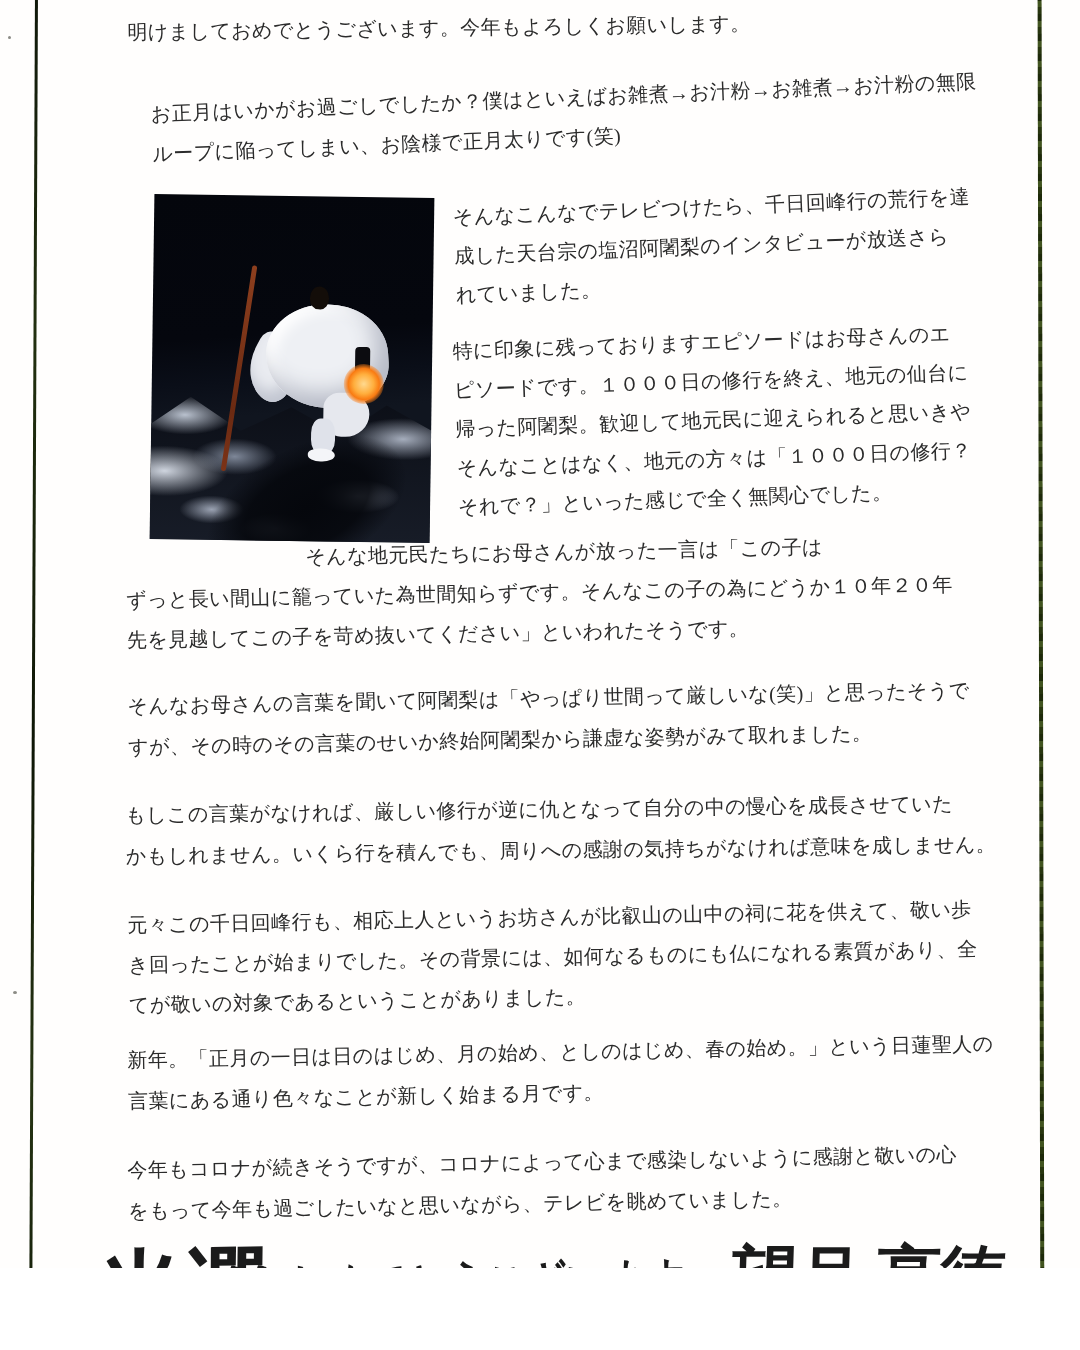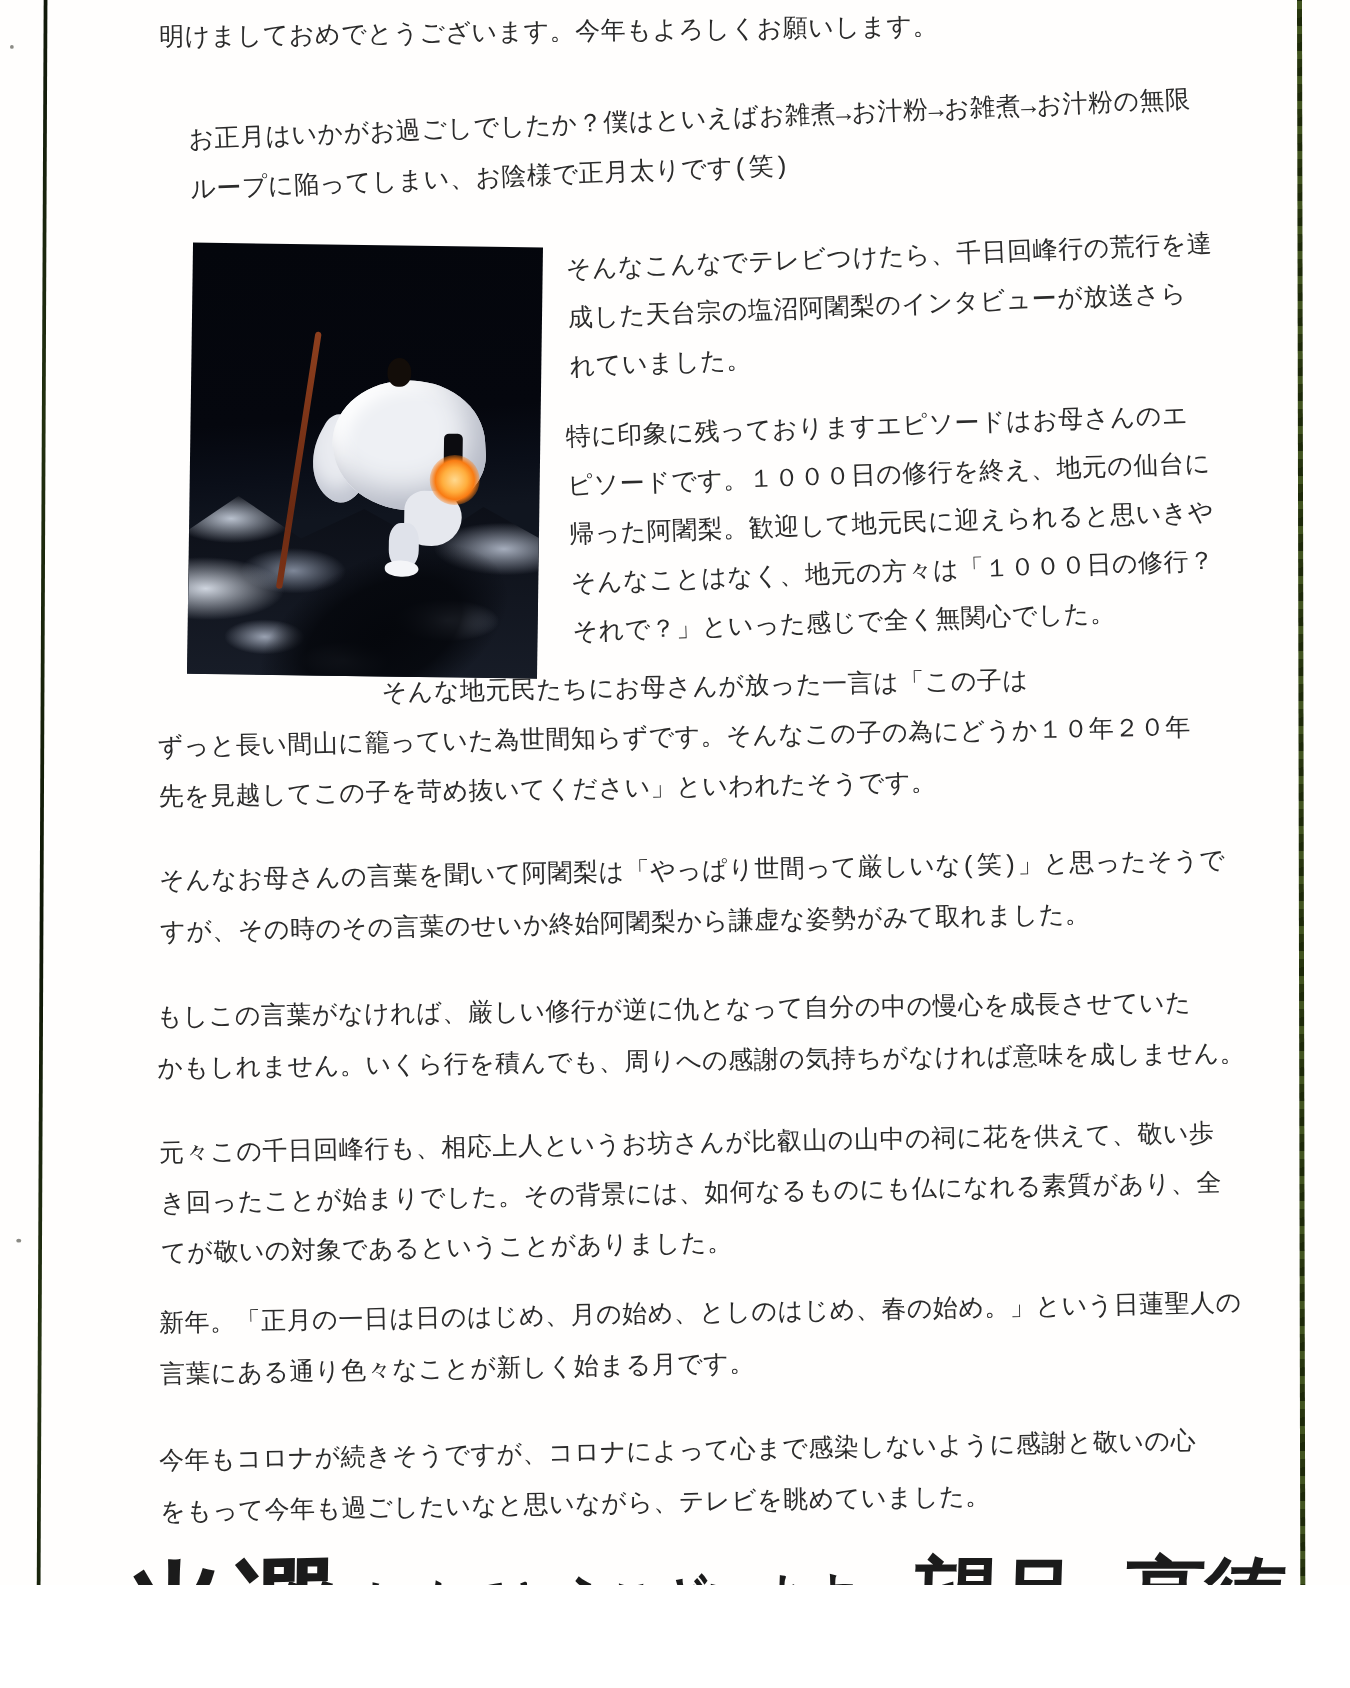--- a/index.html
+++ b/index.html
@@ -1,17 +1,17 @@
 <!DOCTYPE html>
 <html><head>
 <meta charset="utf-8">
 <style>
   html,body{margin:0;padding:0;background:#fff;}
   .page{position:relative;width:1080px;height:1268px;background:#fffefd;overflow:hidden;
-        font-family:Liberation Mono, monospace;color:#2b2b2b;}
+        font-family:Liberation Serif, serif;color:#2b2b2b;}
   
   .edge{position:absolute;top:-6px;height:1362px;}
   .edge-left{left:32px;width:3px;background:linear-gradient(180deg,#10180a 0%,#22300f 25%,#0e1606 55%,#263413 80%,#131c09 100%);transform:rotate(0.25deg);}
   .edge-right{left:1039px;width:4px;background:repeating-linear-gradient(180deg,#1d2909 0 7px,#41541f 7px 13px,#28360f 13px 20px);transform:rotate(-0.12deg);}
   .speck{position:absolute;background:#8b8b85;border-radius:50%;}
   .speck-a{left:13px;top:991px;width:4px;height:3px;}
   .speck-b{left:8px;top:36px;width:3px;height:3px;}
 
   .para{position:absolute;transform-origin:left top;}
   .line{white-space:nowrap;font-size:20px;letter-spacing:0.4px;}

